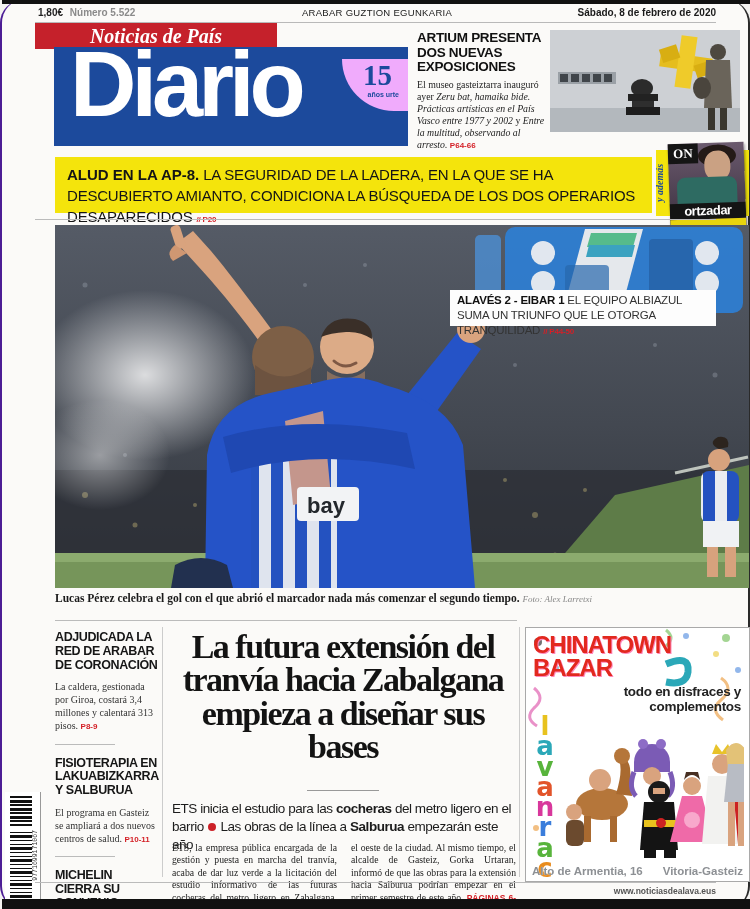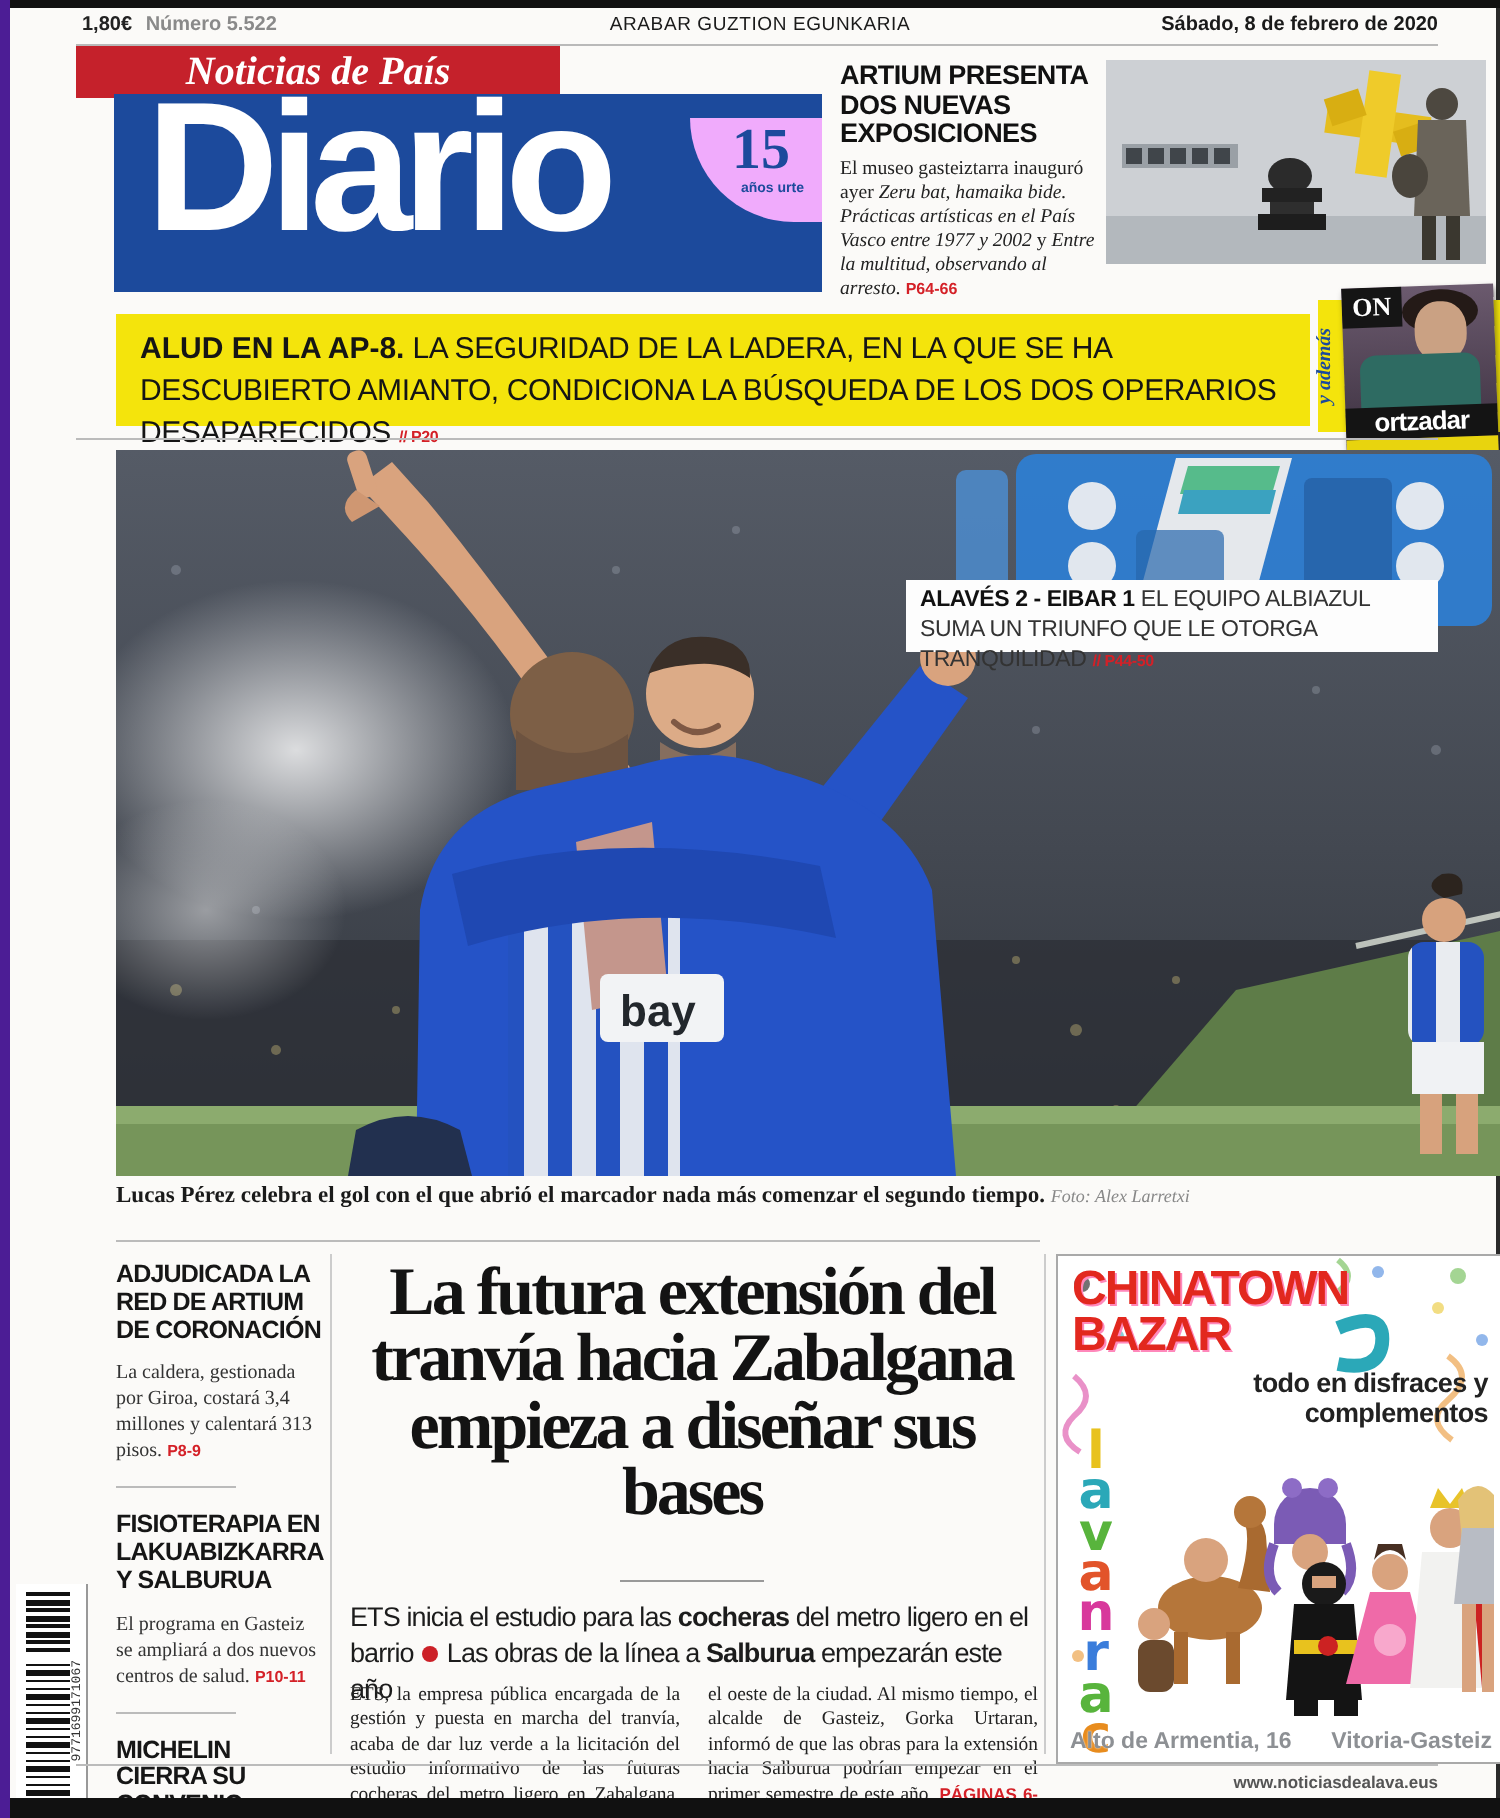--- a/index.html
+++ b/index.html
@@ -1,18 +1,18 @@
 <!DOCTYPE html>
 <html><head>
 <meta charset="utf-8">
 <style>
   html,body{margin:0;padding:0;}
   body{width:750px;height:909px;position:relative;background:#f4f3f1;overflow:hidden;
        font-family:"Liberation Sans",sans-serif;-webkit-font-smoothing:antialiased;}
-  #page{position:absolute;inset:0;background:#fbfaf8;border-left:5px solid #4c1d95;border-right:2px solid #2a2a2a;}
+  #page{position:absolute;inset:0;background:#fbfaf8;border-left:2px solid #4c1d95;border-right:2px solid #2a2a2a;border-radius:23px;}
   .abs{position:absolute;}
   
   .topblack{left:0;top:0;width:750px;height:4px;background:#111;}
   .topbar{left:36px;top:7px;width:678px;height:15px;font-size:10px;color:#222;}
   .price{font-weight:bold;}
   .issue{color:#8a8a8a;font-weight:bold;margin-left:4px;}
   .tagline{position:absolute;left:0;right:0;text-align:center;top:0;font-weight:normal;letter-spacing:.3px;font-size:9.5px;color:#1a1a1a;}
   .date{position:absolute;right:0;top:0;font-weight:bold;font-size:10px;color:#1a1a1a;}
   .toprule{left:33px;top:22px;width:681px;height:1px;background:#b9b9b9;}
   
@@ -288,21 +288,21 @@
     <b>Lucas Pérez celebra el gol con el que abrió el marcador nada más comenzar el segundo tiempo. </b>
     <span class="credit">Foto: Alex Larretxi</span>
   </div>
 
   <div class="abs rule" style="left:53px;top:620px;width:462px;"></div>
   <div class="abs vline" style="left:160px;top:627px;height:250px;"></div>
   <div class="abs vline" style="left:517px;top:627px;height:250px;"></div>
 
   <div class="abs" style="left:53px;top:631px;">
     <div class="brief">
-      <h3>ADJUDICADA LA RED DE ARTIUM DE CORONACIÓN</h3>
+      <h3>ADJUDICADA LA RED DE ARABAR DE CORONACIÓN</h3>
       <p><span>La caldera, gestionada por Giroa, costará 3,4 millones y calentará 313 pisos. </span><span class="pref">P8-9</span></p>
     </div>
     <div class="brief-div"></div>
     <div class="brief">
       <h3>FISIOTERAPIA EN LAKUABIZKARRA Y SALBURUA</h3>
       <p><span>El programa en Gasteiz se ampliará a dos nuevos centros de salud. </span><span class="pref">P10-11</span></p>
     </div>
     <div class="brief-div"></div>
     <div class="brief">
       <h3>MICHELIN CIERRA SU CONVENIO HASTA 2022</h3>

